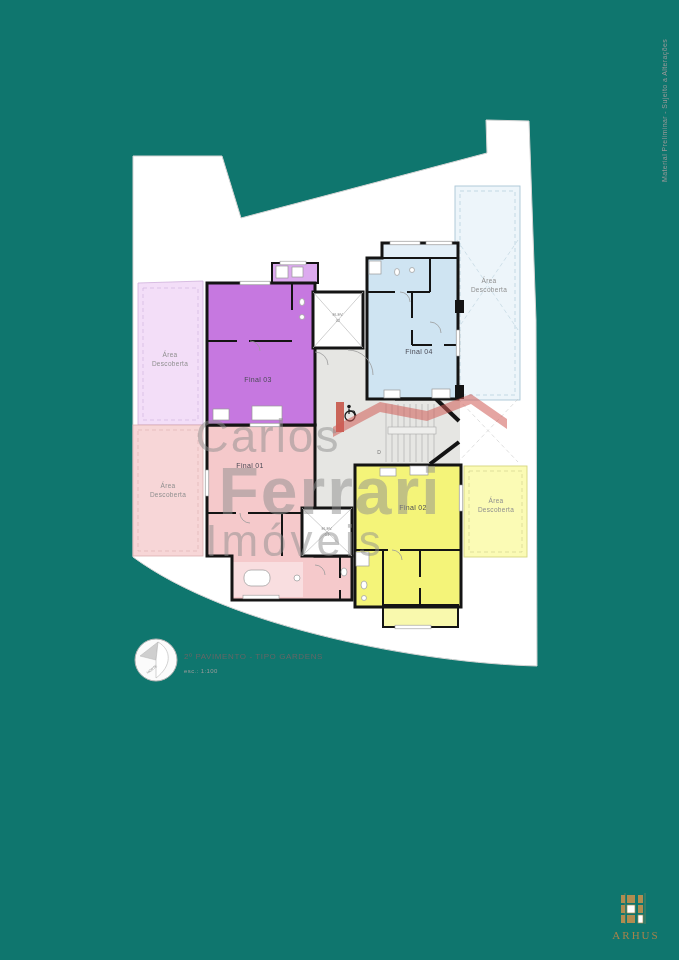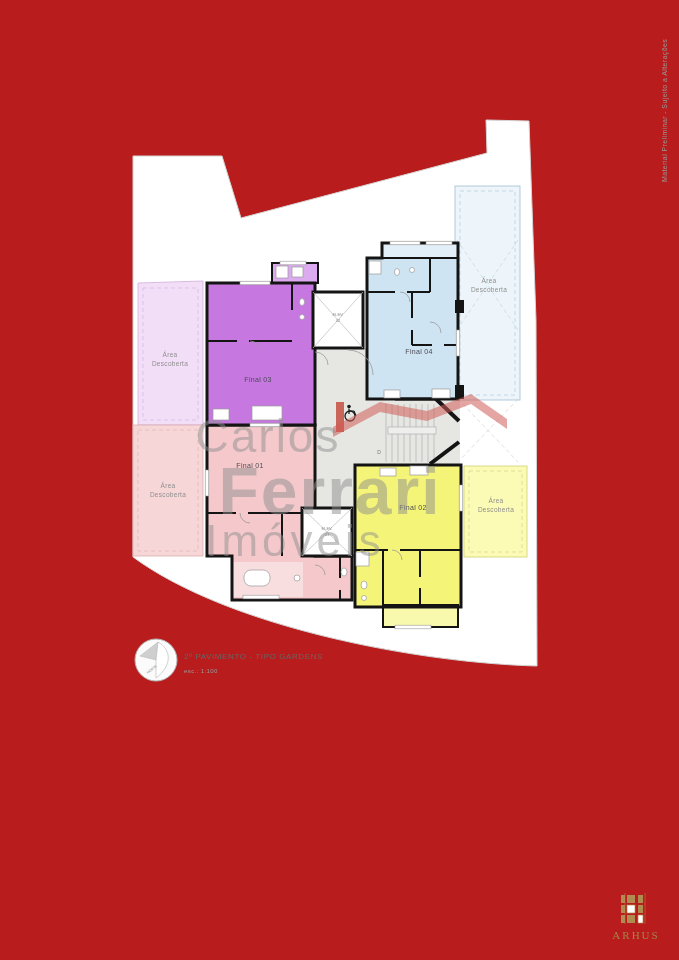--- a/index.html
+++ b/index.html
@@ -1,16 +1,16 @@
 <!DOCTYPE html>
 <html><head>
 <meta charset="utf-8">
 <style>
   html,body{margin:0;padding:0;background:#fff;}
-  .page{position:relative;width:679px;height:960px;background:#b91c1c;overflow:hidden;
+  .page{position:relative;width:679px;height:960px;background:#0f766e;overflow:hidden;
         font-family:"Liberation Sans",sans-serif;}
   svg{position:absolute;left:0;top:0;}
   text{font-family:"Liberation Sans",sans-serif;}
   .serif{font-family:"Liberation Serif",serif;}
 </style>
 </head>
 <body>
 
 <div class="page">
 <svg width="679" height="960" viewBox="0 0 679 960">

